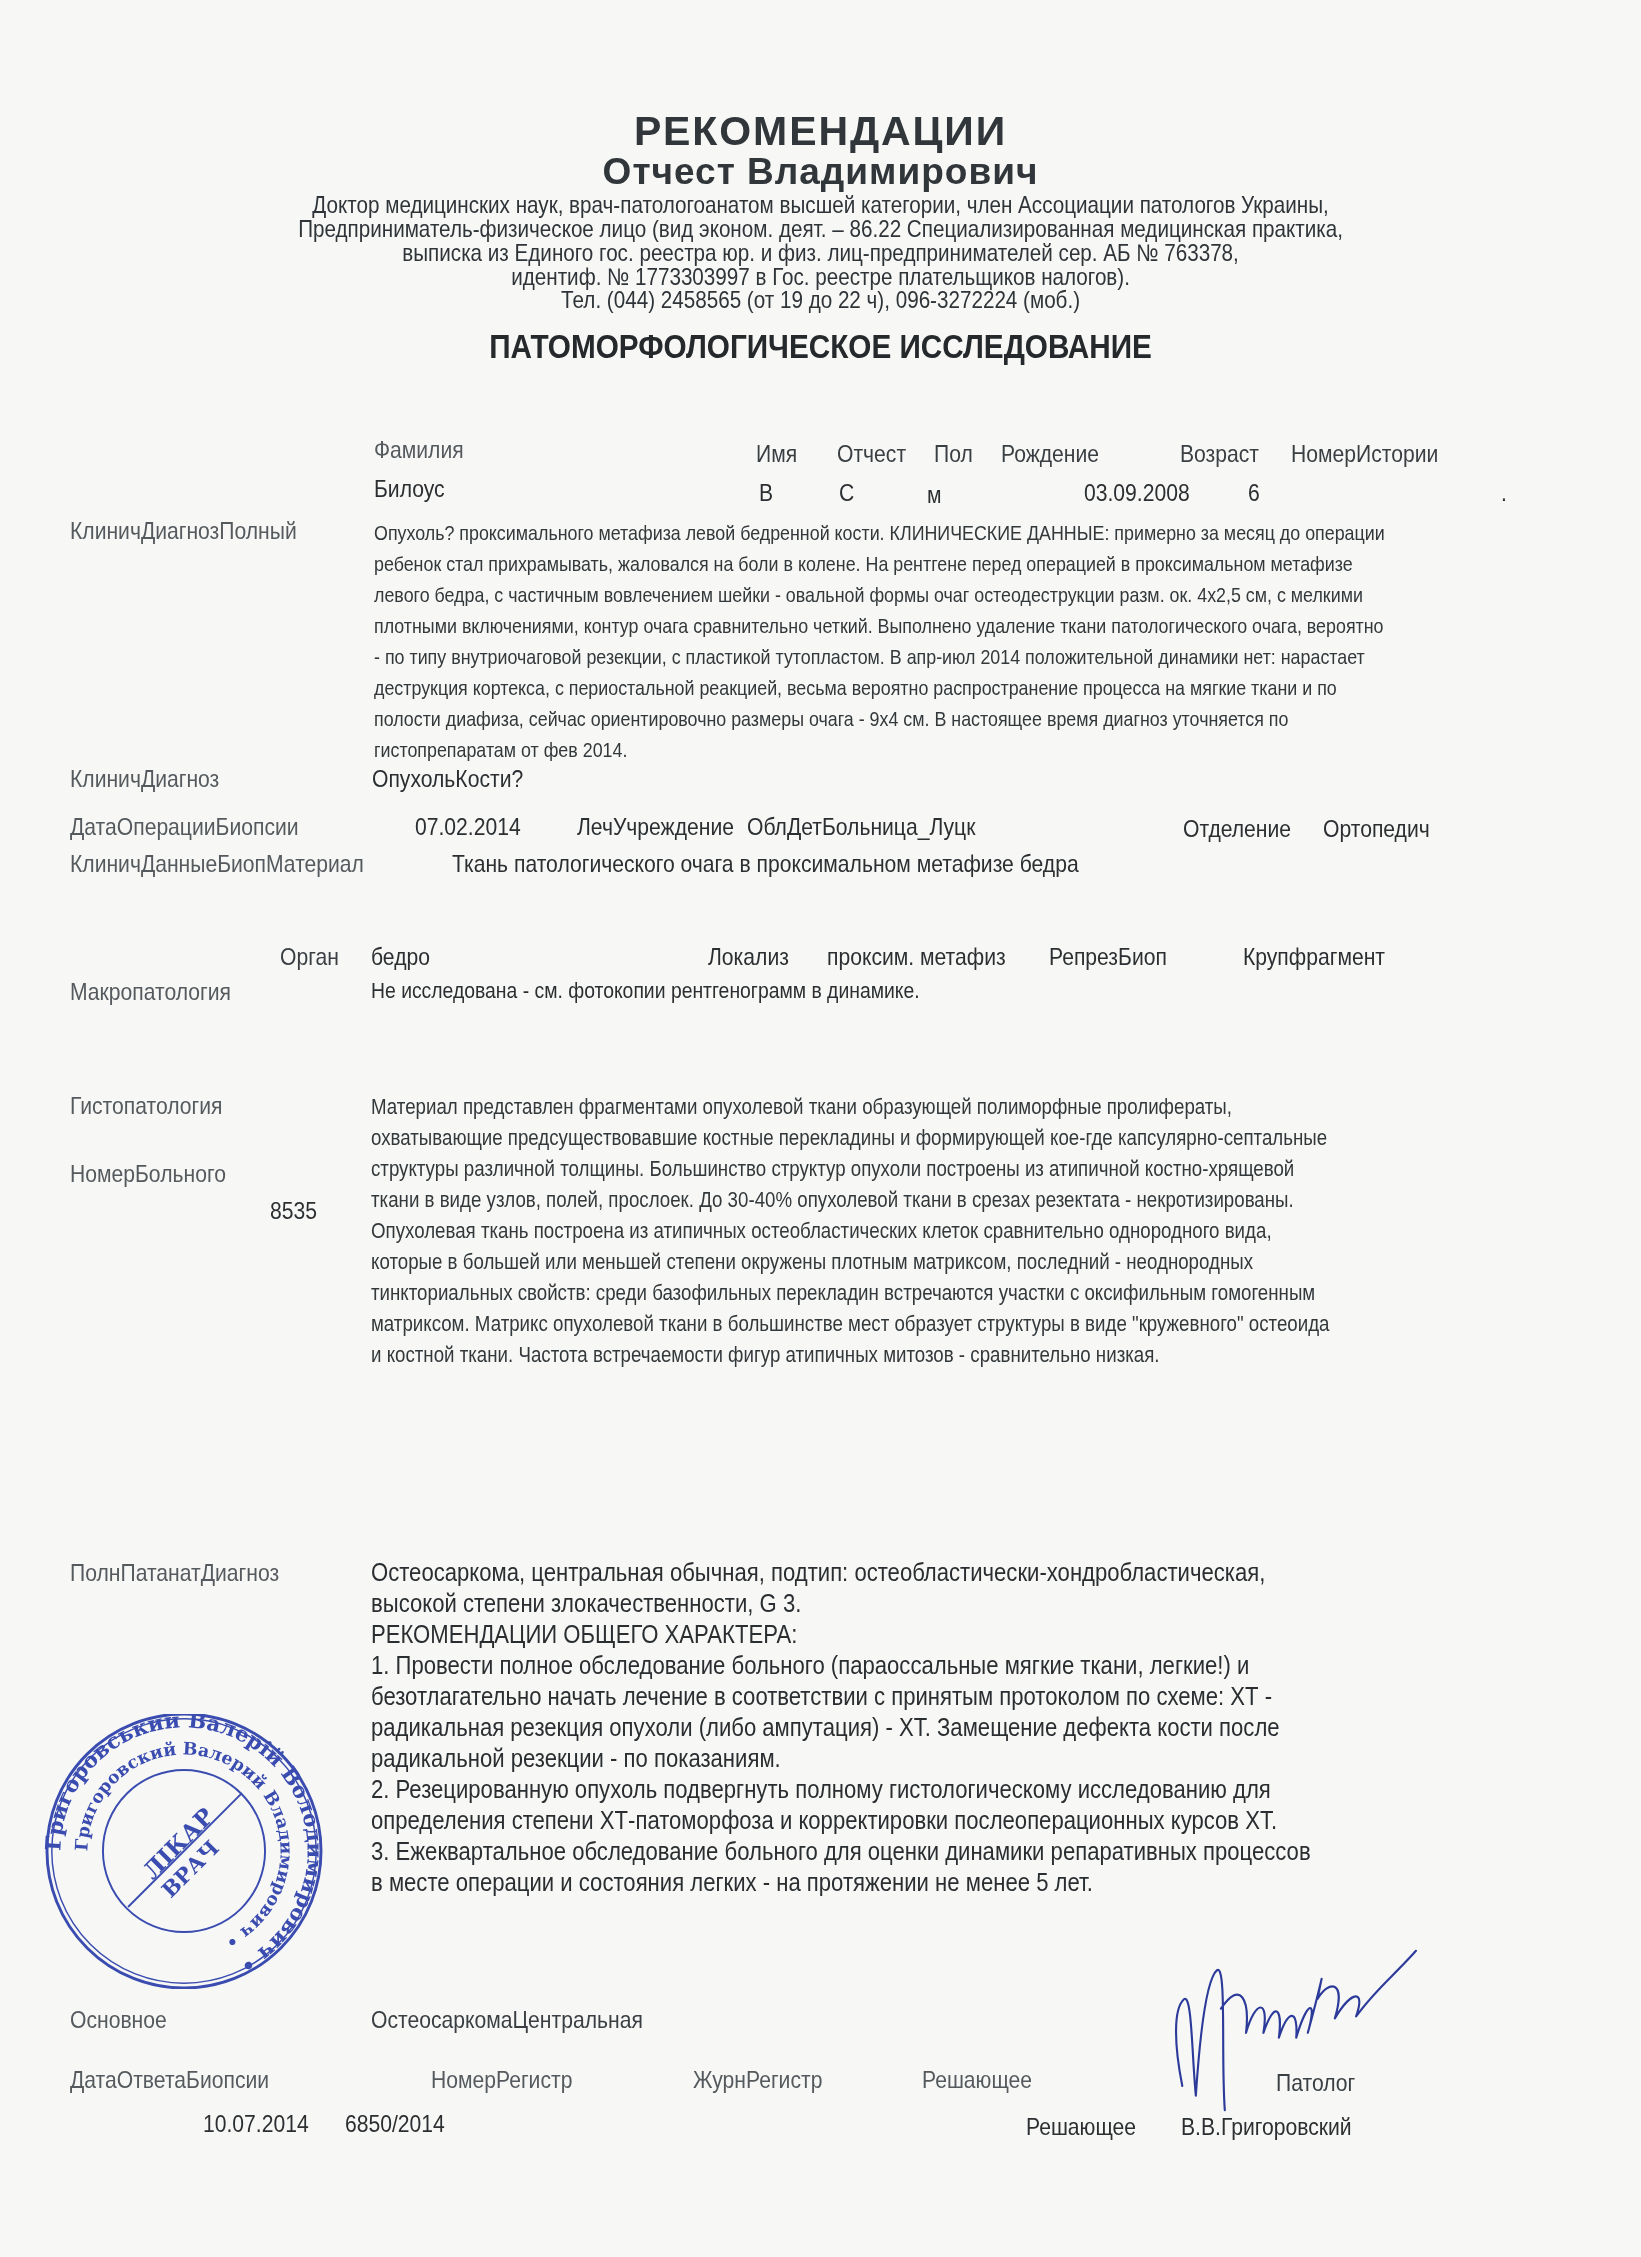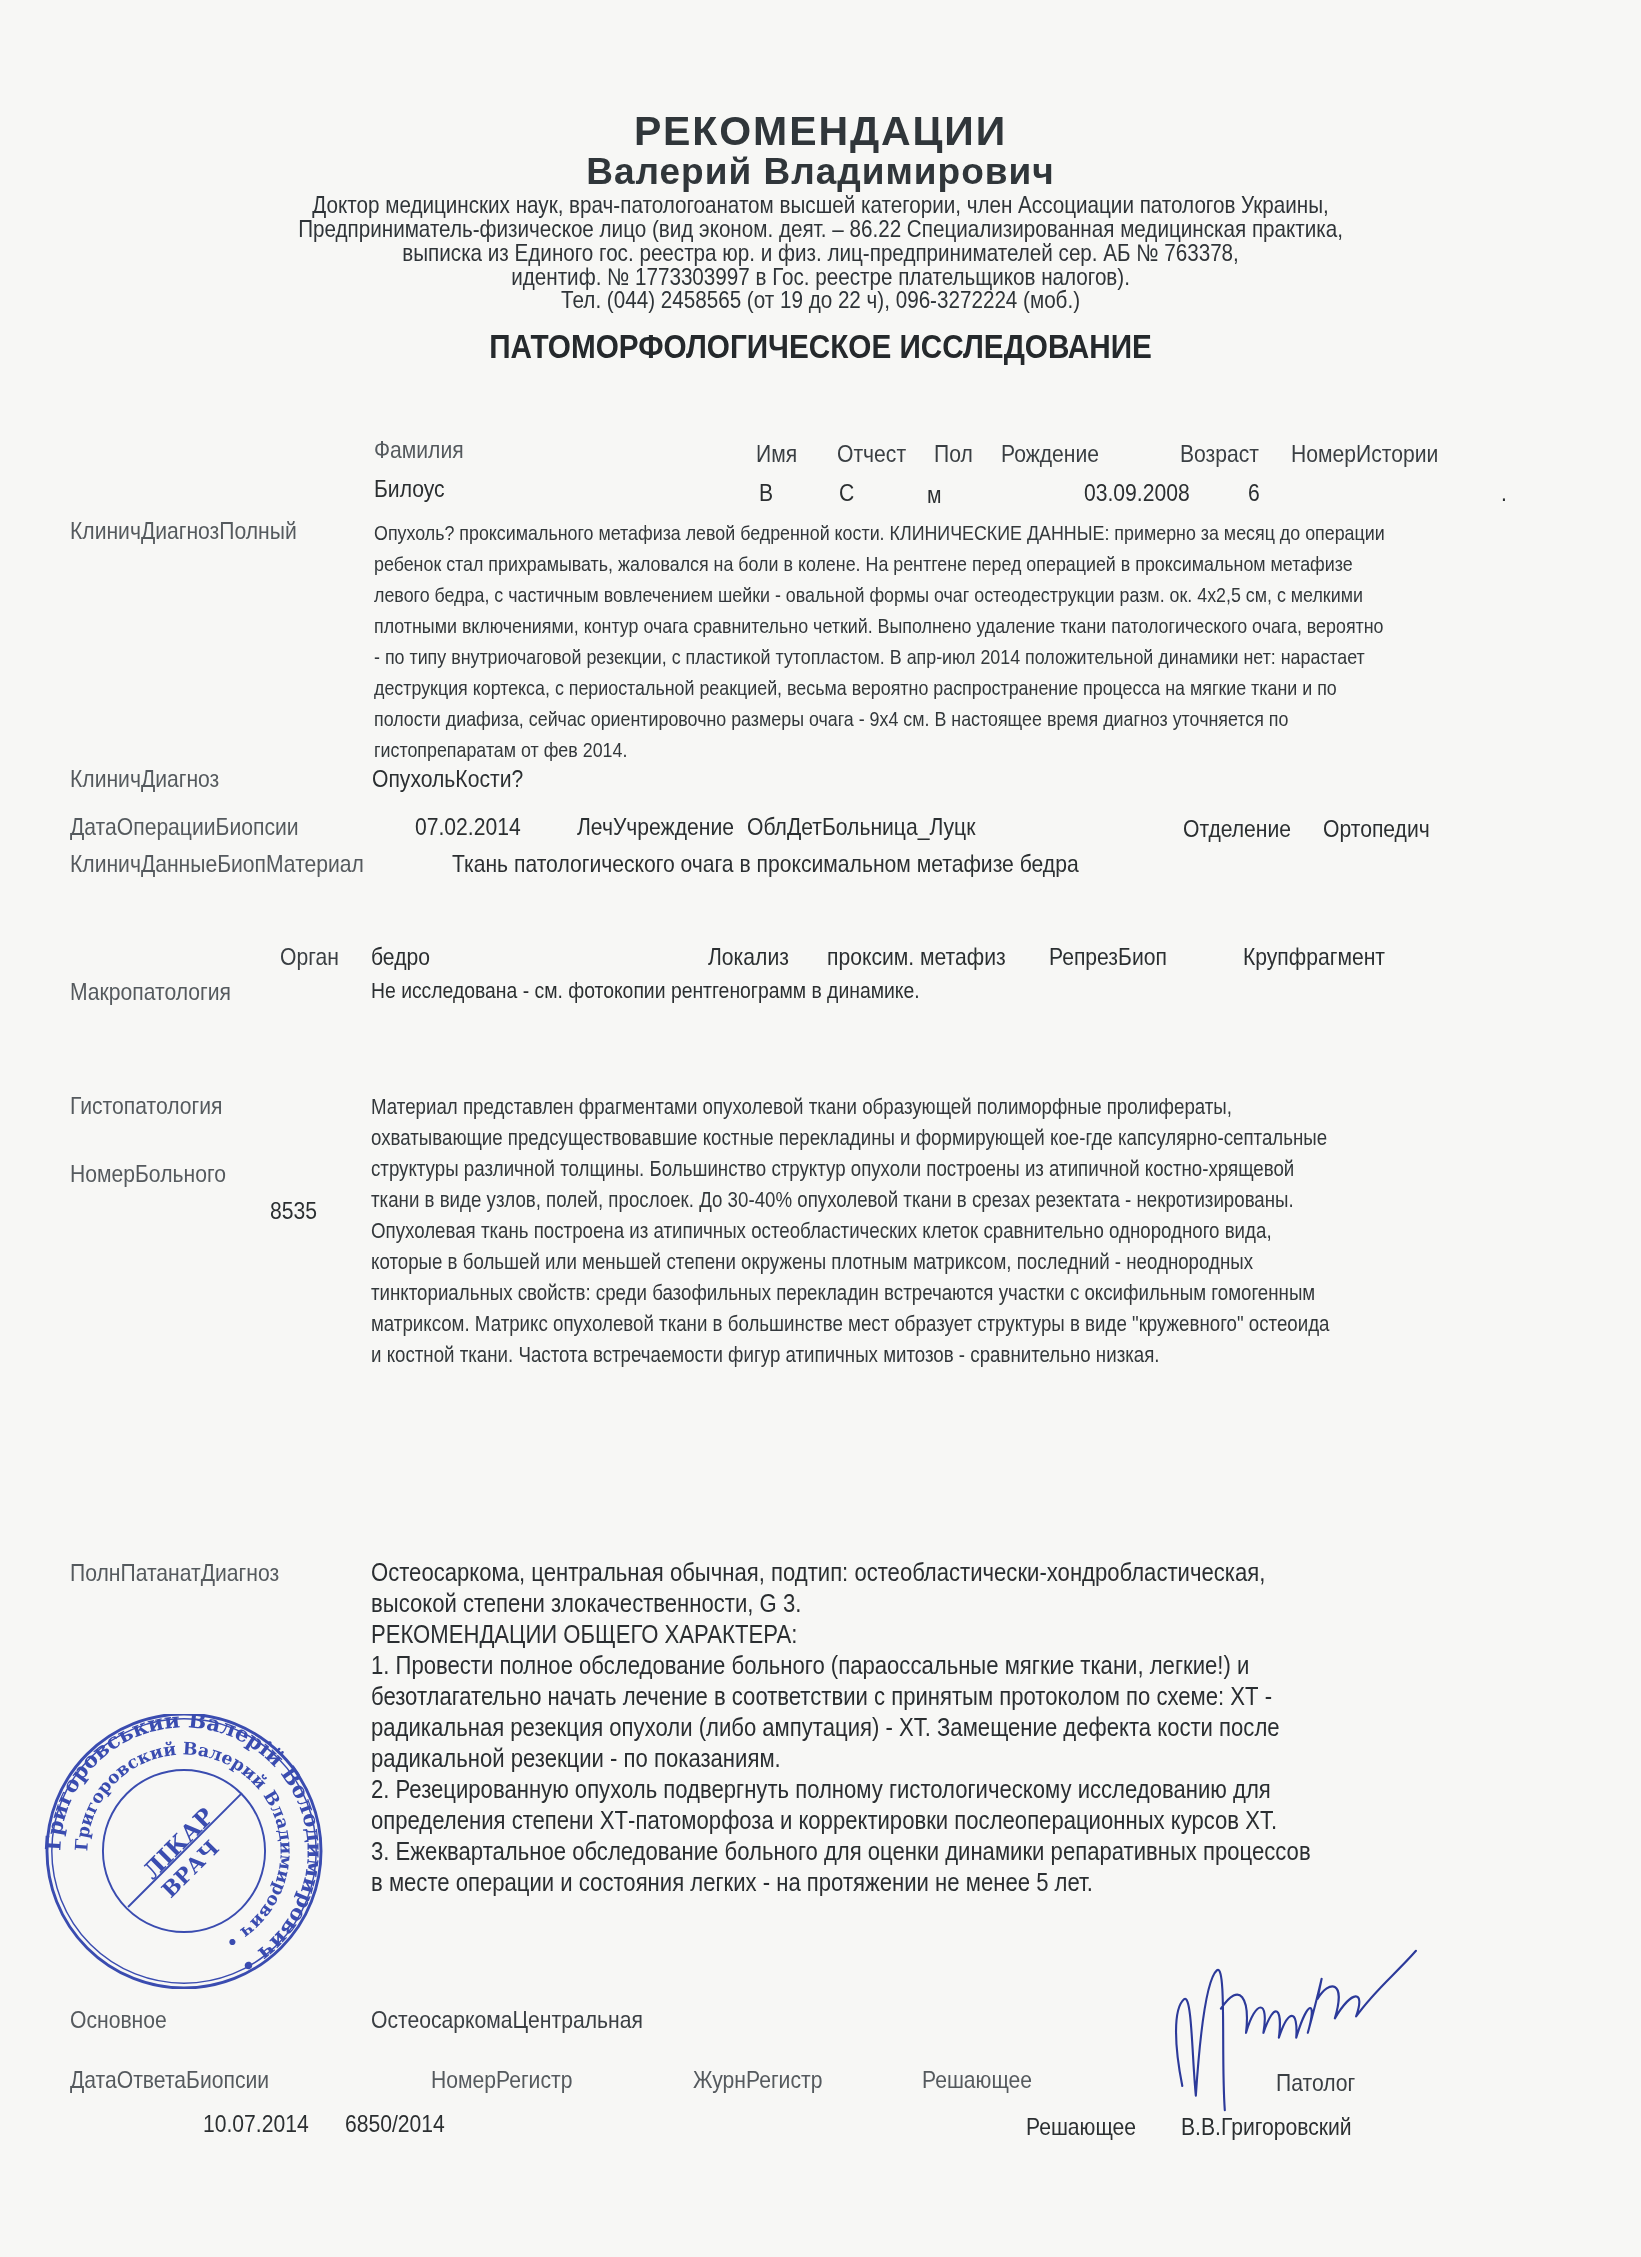--- a/index.html
+++ b/index.html
@@ -25,21 +25,21 @@
   .concl { position: absolute; font-size: 26px; line-height: 31px; color: #2a2e31; white-space: nowrap; transform: scaleX(0.85); transform-origin: 0 0; }
   .concl div { white-space: nowrap; }
 
   .stamp { position: absolute; left: 39px; top: 1714px; width: 290px; height: 275px; }
   .sig { position: absolute; left: 1163px; top: 1941px; width: 280px; height: 174px; }
 </style>
 </head>
 <body>
 
 <div class="hdr h-surname">РЕКОМЕНДАЦИИ</div>
-<div class="hdr h-name">Валерий Владимирович</div>
+<div class="hdr h-name">Отчест Владимирович</div>
 <div class="hdr h-info" style="top:193px">Доктор медицинских наук, врач-патологоанатом высшей категории, член Ассоциации патологов Украины,</div>
 <div class="hdr h-info" style="top:217px">Предприниматель-физическое лицо (вид эконом. деят. – 86.22 Специализированная медицинская практика,</div>
 <div class="hdr h-info" style="top:241px">выписка из Единого гос. реестра юр. и физ. лиц-предпринимателей сер. АБ № 763378,</div>
 <div class="hdr h-info" style="top:265px">идентиф. № 1773303997 в Гос. реестре плательщиков налогов).</div>
 <div class="hdr h-info" style="top:288px">Тел. (044) 2458565 (от 19 до 22 ч), 096-3272224 (моб.)</div>
 
 <div class="hdr title">ПАТОМОРФОЛОГИЧЕСКОЕ ИССЛЕДОВАНИЕ</div>
 
 <div class="abs lbl" style="left:374px;top:436px">Фамилия</div>
 <div class="abs lbl lbl-dark" style="left:756px;top:440px">Имя</div>

